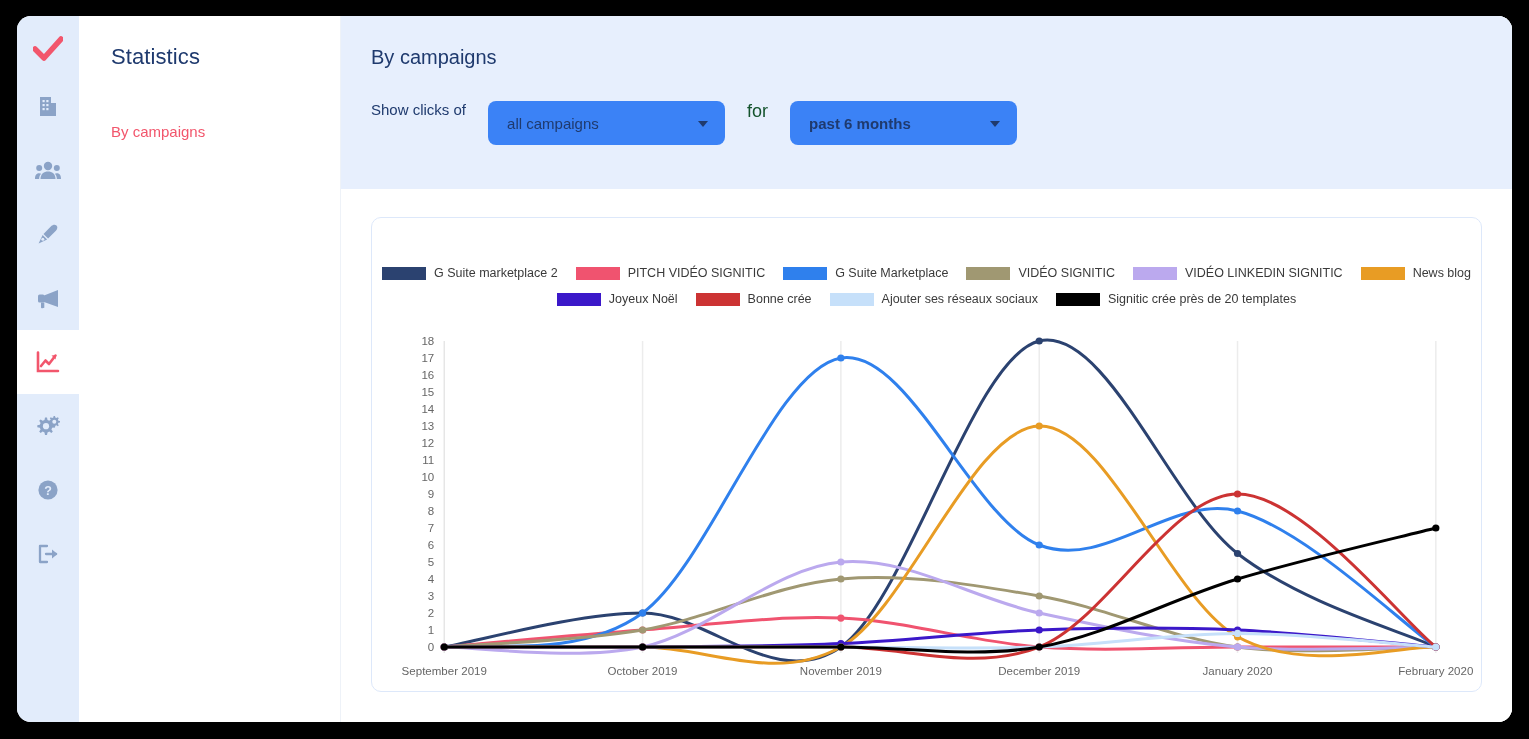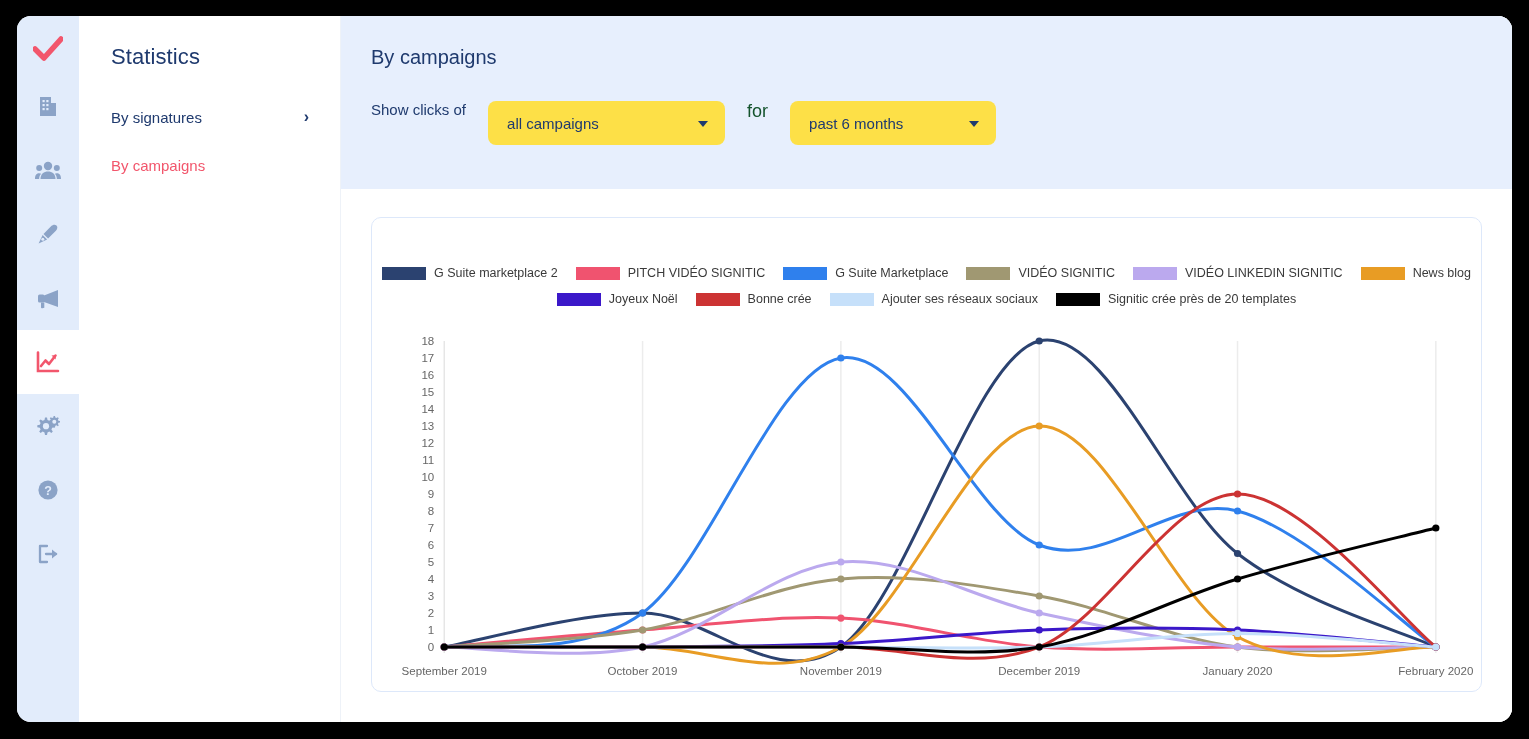--- a/index.html
+++ b/index.html
@@ -93,32 +93,32 @@
   .controls {
     display: flex;
     gap: 0;
   }
   .ctl-label {
     font-size: 15px;
     color: #1f3a6e;
   }
   .select {
     position: relative;
-    background: #fde047;
+    background: #3b82f6;
     border-radius: 8px;
     height: 44px;
     display: flex;
     align-items: center;
     padding: 0 34px 0 19px;
     font-size: 15px;
     color: #1f3a6e;
     cursor: pointer;
   }
   .select.s1 { width: 237px; margin-left: 22px; }
-  .select.s2 { width: 206px; margin-left: 22px; }
+  .select.s2 { width: 227px; margin-left: 22px; font-weight: bold; }
   .ctl-for { margin-left: 22px; font-size: 18px; color: #14532d; }
   .caret {
     position: absolute;
     right: 17px; top: 50%;
     margin-top: -2px;
     width: 0; height: 0;
     border-left: 5px solid transparent;
     border-right: 5px solid transparent;
     border-top: 6px solid #1f3a6e;
   }
@@ -255,24 +255,20 @@
           <path d="M9 10 L19 10" stroke="#8ba3c7" stroke-width="2.3" stroke-linecap="round"></path>
           <path d="M15 5.5 L20.5 10 L15 14.5 Z" fill="#8ba3c7"></path>
         </svg>
     </div>
 
   </div>
 
   <div class="subnav">
     <div class="subnav-title">Statistics</div>
 
-    <div class="subnav-row">
-      <span class="lbl">By signatures</span>
-      <span class="chev">›</span>
-    </div>
 
     <div class="subnav-gap"></div>
 
     <div class="subnav-row active">
       <span class="lbl">By campaigns</span>
     </div>
   </div>
 
   <div class="main">
 

